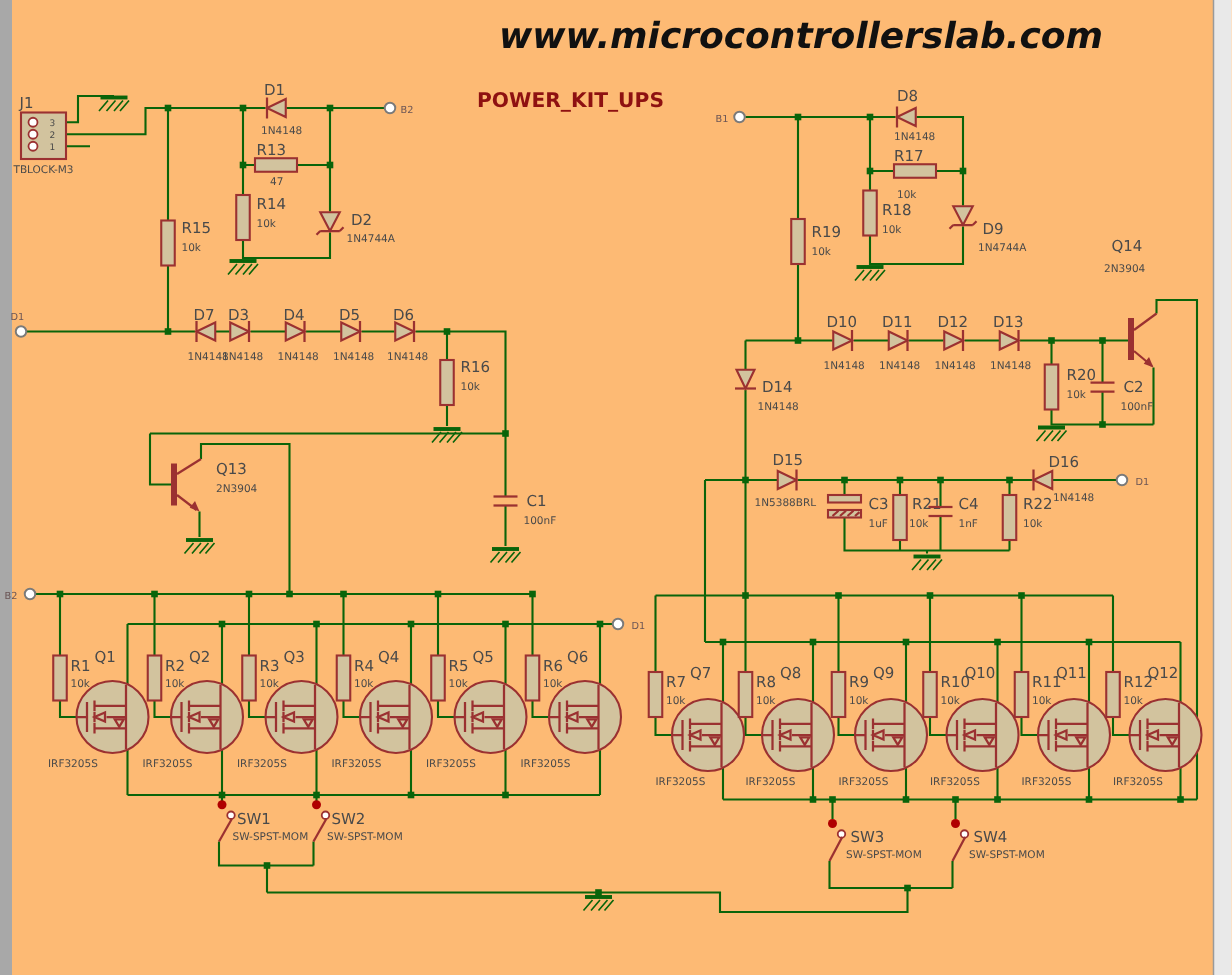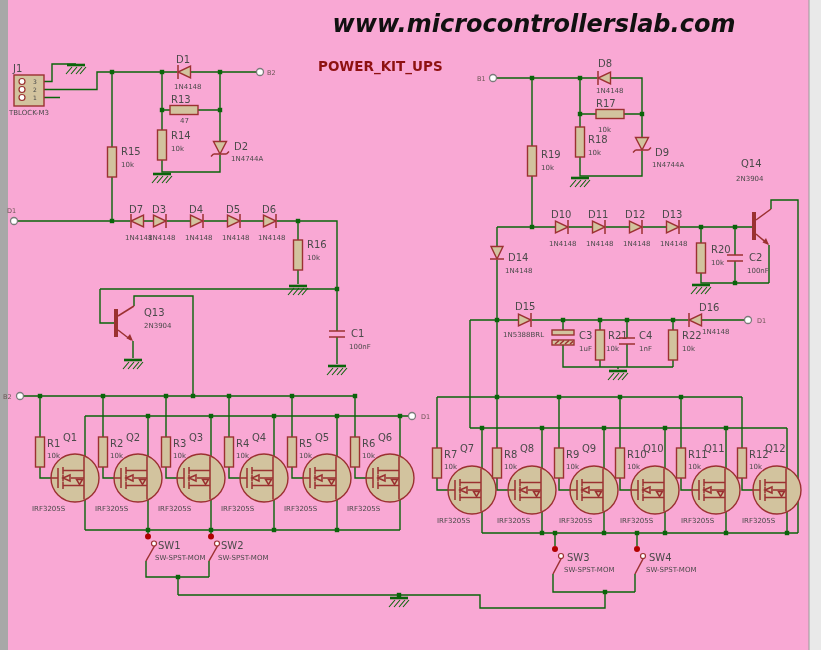--- a/index.html
+++ b/index.html
@@ -1,16 +1,16 @@
 <!DOCTYPE html>
 <html><head>
 <meta charset="utf-8">
 <style>
   html,body{margin:0;padding:0;background:#fff;}
-  .stage{position:relative;width:821px;height:650px;background:#f9a8d4;overflow:hidden;font-family:"DejaVu Sans",sans-serif;}
+  .stage{position:relative;width:821px;height:650px;background:#fdba74;overflow:hidden;font-family:"DejaVu Sans",sans-serif;}
   svg{display:block}
   .w{stroke:#0a640a;stroke-width:1.4;fill:none}
   .gb{stroke:#0a640a;stroke-width:2.6;fill:none}
   .gh{stroke:#0a640a;stroke-width:1.1;fill:none}
   .ml{stroke:#9b3131;stroke-width:1.5;fill:none}
   .cmp{fill:#d2c39e;stroke:#9b3131;stroke-width:1.4}
   .dotf{fill:#0a640a}
   .term{fill:#fff;stroke:#7a7a7a;stroke-width:1.3}
   .ref{font:10px "DejaVu Sans",sans-serif;fill:#4a4a4a}
   .val{font:7px "DejaVu Sans",sans-serif;fill:#4a4a4a}

